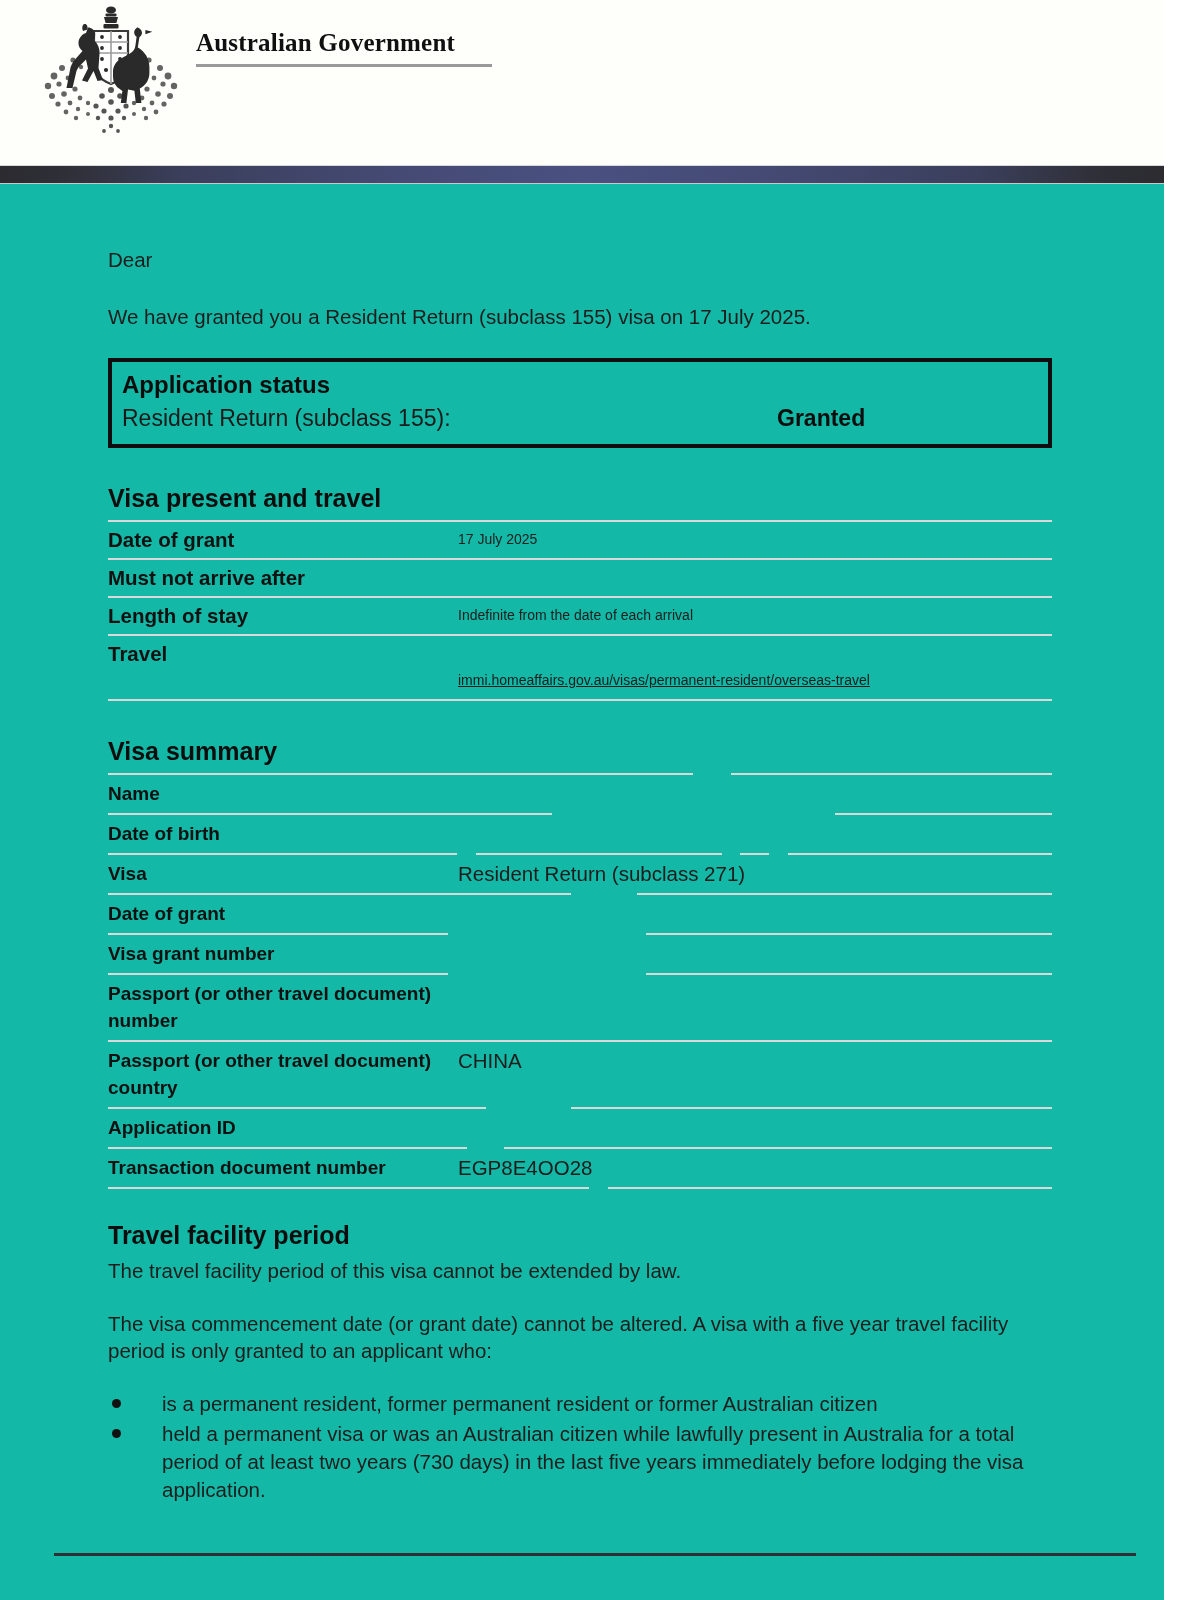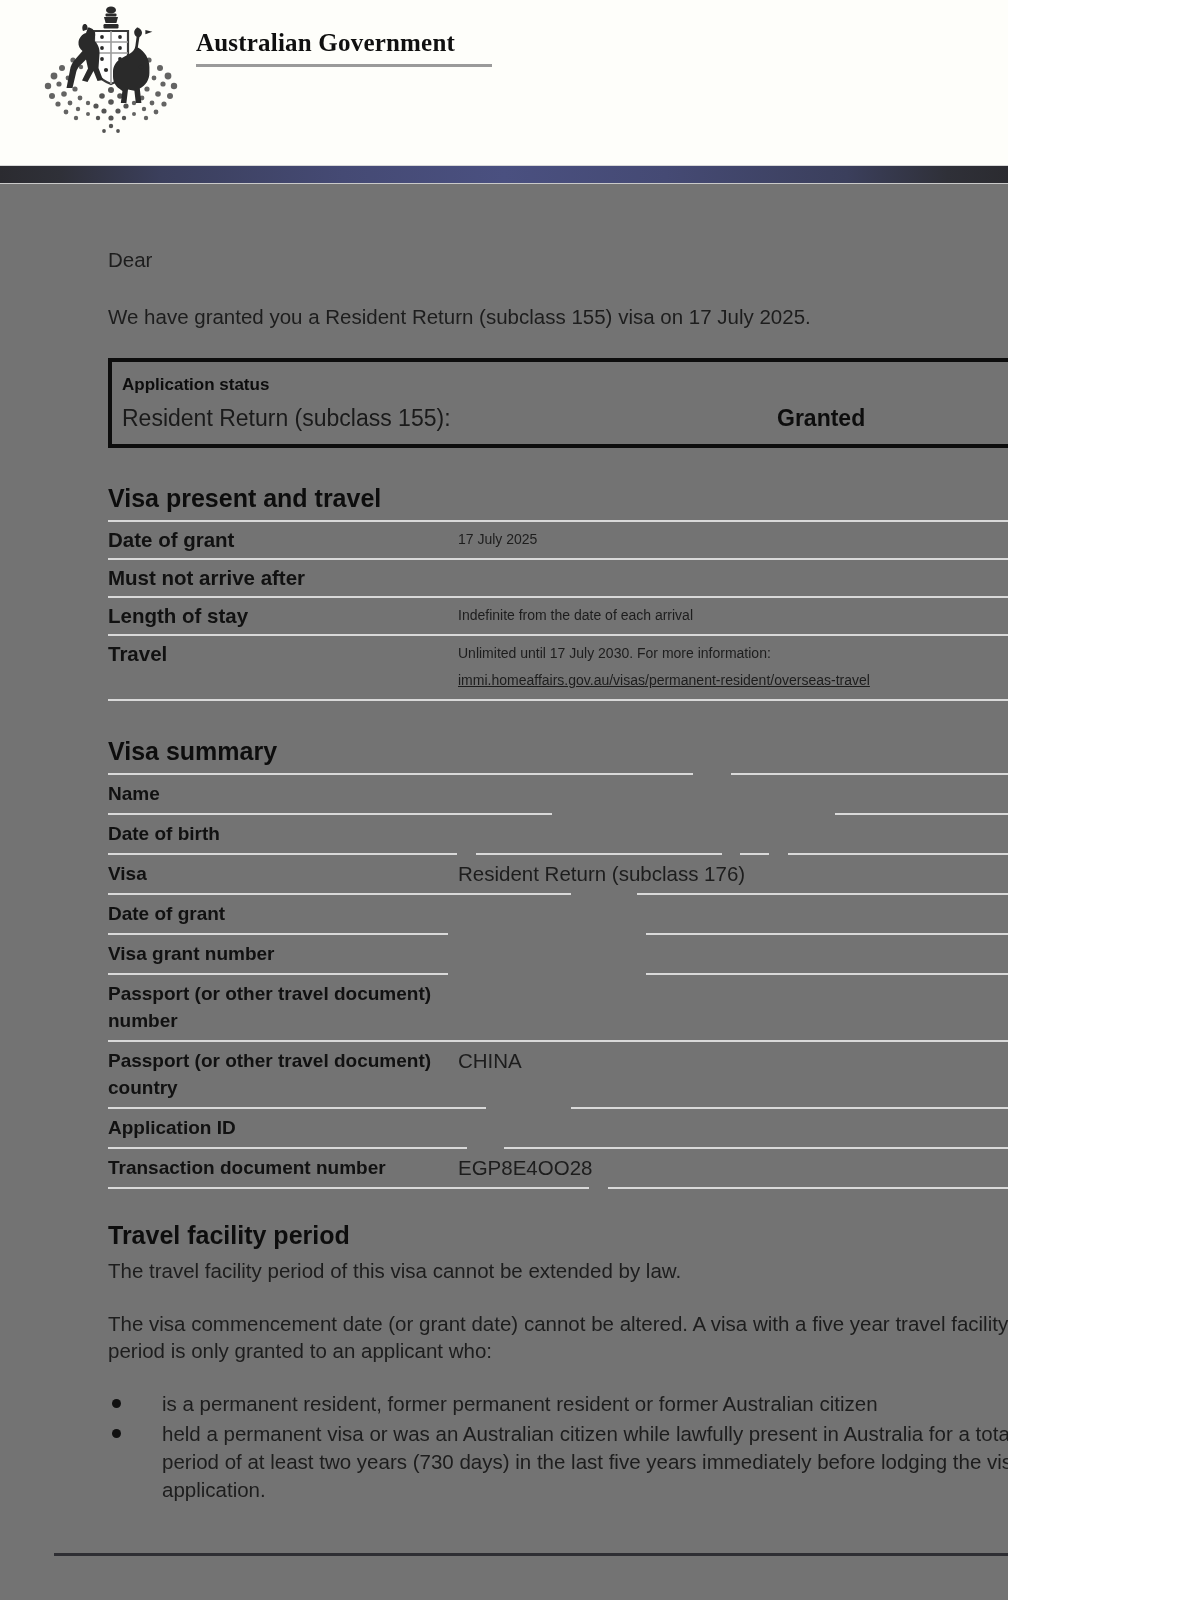--- a/index.html
+++ b/index.html
@@ -6,23 +6,23 @@
     margin: 0;
     padding: 0;
     background: #ffffff;
   }
   body {
     font-family: "Liberation Sans", sans-serif;
     color: #1a1a1a;
   }
   #page {
     position: relative;
-    width: 1008px;
+    width: 1164px;
     height: 1600px;
-    background: #737373;
+    background: #14b8a6;
     overflow: hidden;
   }
 
   
   .letterhead {
     position: relative;
     height: 165px;
     background: #fefefa;
     box-sizing: border-box;
   }
@@ -89,21 +89,21 @@
   .para.intro { margin-bottom: 28px; }
 
   
   .status-box {
     border: 4px solid #0d0d0d;
     box-sizing: border-box;
     padding: 6px 10px 10px 10px;
     margin-bottom: 34px;
   }
   .status-title {
-    font-size: 17px;
+    font-size: 24px;
     font-weight: bold;
     line-height: 33px;
     color: #0d0d0d;
   }
   .status-row {
     display: flex;
     align-items: flex-start;
     margin-top: 1px;
   }
   .status-label {
@@ -388,21 +388,20 @@
           </div>
 
           <div class="trow">
             <div class="tlabel">Length of stay</div>
             <div class="tvalue">Indefinite from the date of each arrival</div>
           </div>
 
           <div class="trow">
             <div class="tlabel">Travel</div>
             <div class="tvalue">
-              <span>Unlimited until 17 July 2030. For more information:</span>
               <br>
               <span class="link">immi.homeaffairs.gov.au/visas/permanent-resident/overseas-travel</span>
             </div>
           </div>
 
         </div>
       </div>
 
       <div class="section-summary">
         <h2 class="section-heading">Visa summary</h2>
@@ -428,21 +427,21 @@
           </div>
 
           <div class="sep">
             <i style="left:0;width:37%"></i>
               <i style="left:39%;width:26%"></i>
             <i style="left:67%;width:3%"></i>
               <i style="left:72%;width:28%"></i>
           </div>
           <div class="srow">
             <div class="slabel">Visa</div>
-            <div class="svalue">Resident Return (subclass 176)</div>
+            <div class="svalue">Resident Return (subclass 271)</div>
           </div>
 
           <div class="sep">
             <i style="left:0;width:49%"></i>
               <i style="left:56%;width:44%"></i>
           </div>
           <div class="srow">
             <div class="slabel">Date of grant</div>
             <div class="svalue"></div>
           </div>

